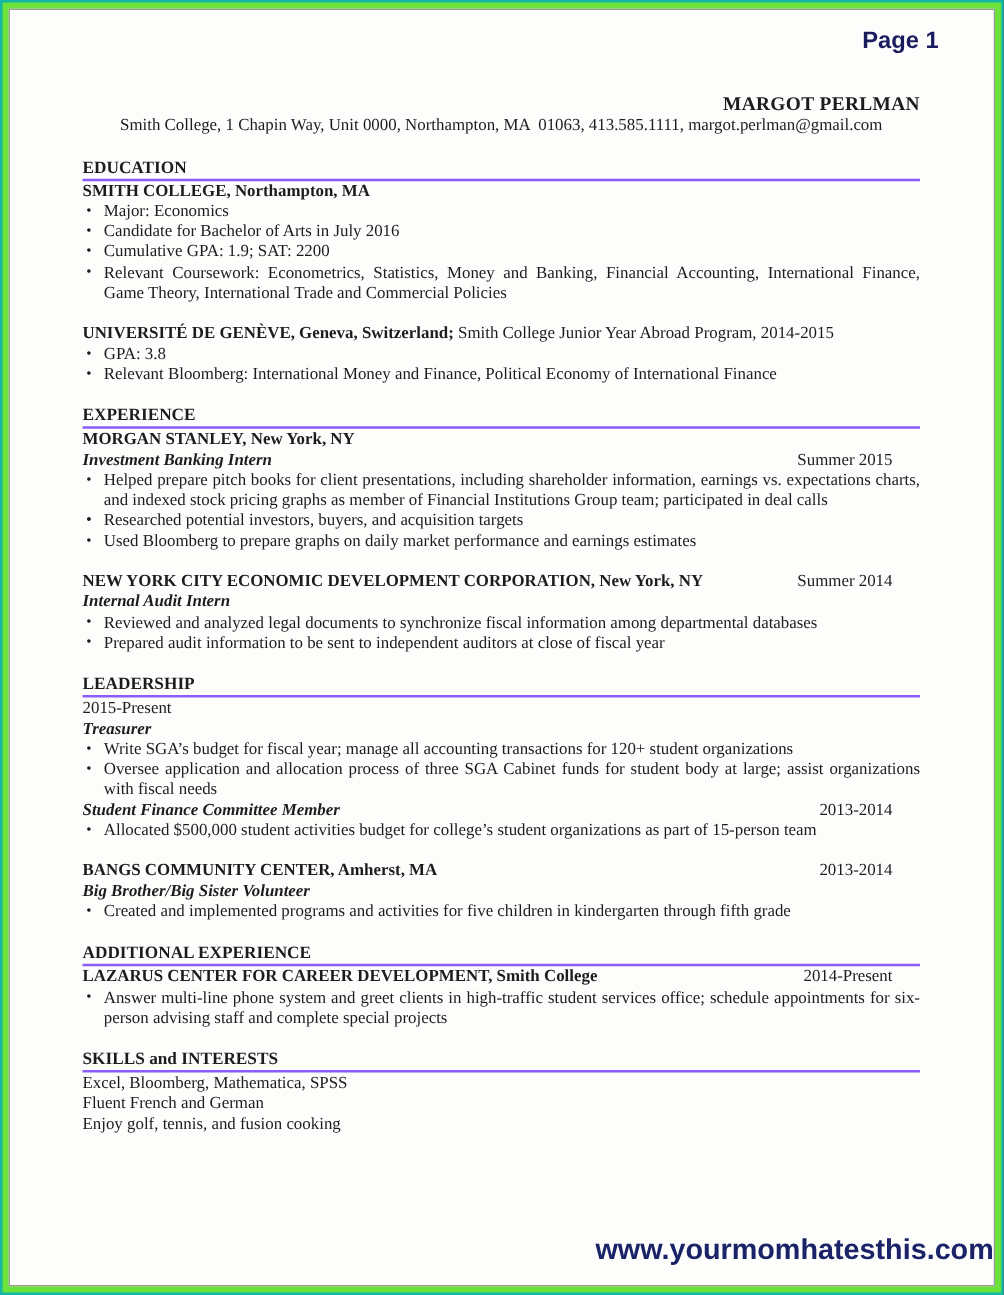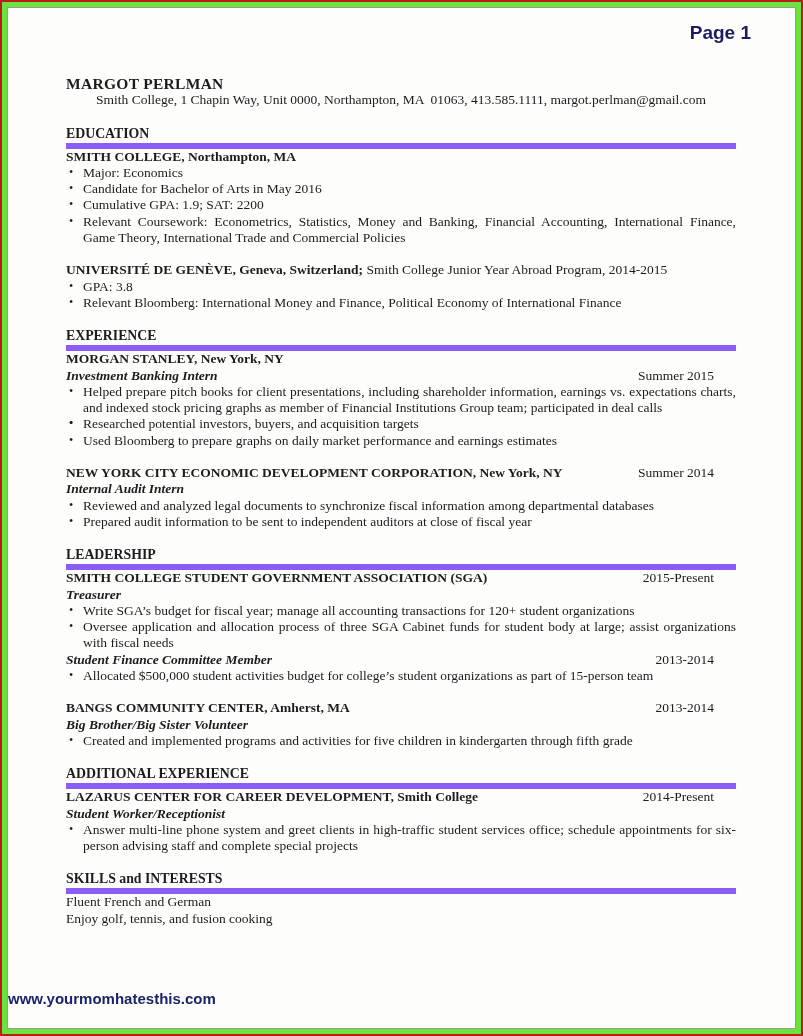--- a/index.html
+++ b/index.html
@@ -1,57 +1,57 @@
 <!DOCTYPE html>
 <html><head>
 <meta charset="utf-8">
 <style>
   html,body{margin:0;padding:0;background:#222;}
-  .frame-outer{width:803px;height:1036px;box-sizing:border-box;background:#b91c1c;padding:2px;}
+  .frame-outer{width:803px;height:1036px;box-sizing:border-box;background:#14b8a6;padding:2px;}
   .frame-green{width:100%;height:100%;box-sizing:border-box;background:#6ce23d;padding:5px;}
   .page{width:100%;height:100%;box-sizing:border-box;background:#fdfdfc;border:1px solid #9b9b96;
         position:relative;padding:12px 59px 0 58px;overflow:hidden;
         font-family:"Liberation Serif",serif;color:#1c1c1c;font-size:13.5px;line-height:16.3px;}
   .page-label{position:absolute;top:14px;right:44px;font-family:"Liberation Sans",sans-serif;
         font-weight:bold;font-size:19px;color:#1b1c5e;line-height:22px;}
-  .name{text-align:left;margin-top:56px;font-weight:bold;font-size:15.5px;letter-spacing:.3px;}
+  .name{text-align:right;margin-top:56px;font-weight:bold;font-size:15.5px;letter-spacing:.3px;}
   .contact{text-align:center;white-space:pre-wrap;}
   #sections{margin-top:17px;}
   .section + .section{margin-top:17px;}
-  .sec-title{font-weight:bold;border-bottom:6px solid #8b5cf6;padding-bottom:1px;line-height:16px;font-size:13.8px;}
+  .sec-title{font-weight:bold;border-bottom:2px solid #8b5cf6;padding-bottom:1px;line-height:16px;font-size:13.8px;}
   .entry + .entry{margin-top:16px;}
   .entry-head,.role-head{display:flex;justify-content:space-between;}
   .head-left{text-align:right;}
   .org{font-weight:bold;}
   .role-title{font-weight:bold;font-style:italic;}
   .date{padding-right:22px;white-space:nowrap;flex-shrink:0;font-weight:normal;font-style:normal;}
   .bullet{position:relative;padding-left:17px;text-align:justify;}
   .dot{position:absolute;left:3px;top:-1px;font-size:12px;}
   .plain-line{text-align:left;}
-  .footer{position:absolute;left:0;right:0;bottom:21px;text-align:left;
-        font-family:"Liberation Sans",sans-serif;font-weight:bold;font-size:15px;color:#1b2368;}
+  .footer{position:absolute;left:0;right:0;bottom:21px;text-align:right;
+        font-family:"Liberation Sans",sans-serif;font-weight:bold;font-size:23px;color:#1b2368;}
 </style>
 </head>
 <body>
 
 <div class="frame-outer">
   <div class="frame-green">
     <div class="page">
       <div class="page-label">Page 1</div>
       <div class="name">MARGOT PERLMAN</div>
       <div class="contact">Smith College, 1 Chapin Way, Unit 0000, Northampton, MA  01063, 413.585.1111, margot.perlman@gmail.com</div>
       <div id="sections">
           <section class="section">
             <div class="sec-title">EDUCATION</div>
             <div class="entry">
               <div class="entry-head">
                 <span class="head-left"><span class="org">SMITH COLLEGE, Northampton, MA</span></span>
               </div>
               <div class="bullet"><span class="dot">•</span><span>Major: Economics</span></div>
-              <div class="bullet"><span class="dot">•</span><span>Candidate for Bachelor of Arts in May 2016</span></div>
+              <div class="bullet"><span class="dot">•</span><span>Candidate for Bachelor of Arts in July 2016</span></div>
               <div class="bullet"><span class="dot">•</span><span>Cumulative GPA: 1.9; SAT: 2200</span></div>
               <div class="bullet"><span class="dot">•</span><span>Relevant Coursework: Econometrics, Statistics, Money and Banking, Financial Accounting, International Finance, Game Theory, International Trade and Commercial Policies</span></div>
             </div>
             <div class="entry">
               <div class="entry-head">
                 <span class="head-left"><span class="org">UNIVERSITÉ DE GENÈVE, Geneva, Switzerland;</span><span> Smith College Junior Year Abroad Program, 2014-2015</span></span>
               </div>
               <div class="bullet"><span class="dot">•</span><span>GPA: 3.8</span></div>
               <div class="bullet"><span class="dot">•</span><span>Relevant Bloomberg:  International Money and Finance, Political Economy of International Finance</span></div>
             </div>
@@ -80,21 +80,20 @@
                 <span class="role-title">Internal Audit Intern</span>
               </div>
               <div class="bullet"><span class="dot">•</span><span>Reviewed and analyzed legal documents to synchronize fiscal information among departmental databases</span></div>
               <div class="bullet"><span class="dot">•</span><span>Prepared audit information to be sent to independent auditors at close of fiscal year</span></div>
             </div>
           </section>
           <section class="section">
             <div class="sec-title">LEADERSHIP</div>
             <div class="entry">
               <div class="entry-head">
-                <span class="head-left"><span class="org">SMITH COLLEGE STUDENT GOVERNMENT ASSOCIATION (SGA)</span></span>
                 <span class="date">2015-Present</span>
               </div>
               <div class="role-head">
                 <span class="role-title">Treasurer</span>
               </div>
               <div class="bullet"><span class="dot">•</span><span>Write SGA’s budget for fiscal year; manage all accounting transactions for 120+ student organizations</span></div>
               <div class="bullet"><span class="dot">•</span><span>Oversee application and allocation process of three SGA Cabinet funds for student body at large; assist organizations with fiscal needs</span></div>
               <div class="role-head">
                 <span class="role-title">Student Finance Committee Member</span>
                 <span class="date">2013-2014</span>
@@ -112,28 +111,26 @@
               <div class="bullet"><span class="dot">•</span><span>Created and implemented programs and activities for five children in kindergarten through fifth grade</span></div>
             </div>
           </section>
           <section class="section">
             <div class="sec-title">ADDITIONAL EXPERIENCE</div>
             <div class="entry">
               <div class="entry-head">
                 <span class="head-left"><span class="org">LAZARUS CENTER FOR CAREER DEVELOPMENT, Smith College</span></span>
                 <span class="date">2014-Present</span>
               </div>
-              <div class="role-head">
-                <span class="role-title">Student Worker/Receptionist</span>
-              </div>
               <div class="bullet"><span class="dot">•</span><span>Answer multi-line phone system and greet clients in high-traffic student services office; schedule appointments for six-person advising staff and complete special projects</span></div>
             </div>
           </section>
           <section class="section">
             <div class="sec-title">SKILLS and INTERESTS</div>
+            <div class="plain-line">Excel, Bloomberg, Mathematica, SPSS</div>
             <div class="plain-line">Fluent French and German</div>
             <div class="plain-line">Enjoy golf, tennis, and fusion cooking</div>
           </section>
         </div>
       <div class="footer">www.yourmomhatesthis.com</div>
     </div>
   </div>
 </div>
 
 </body></html>

